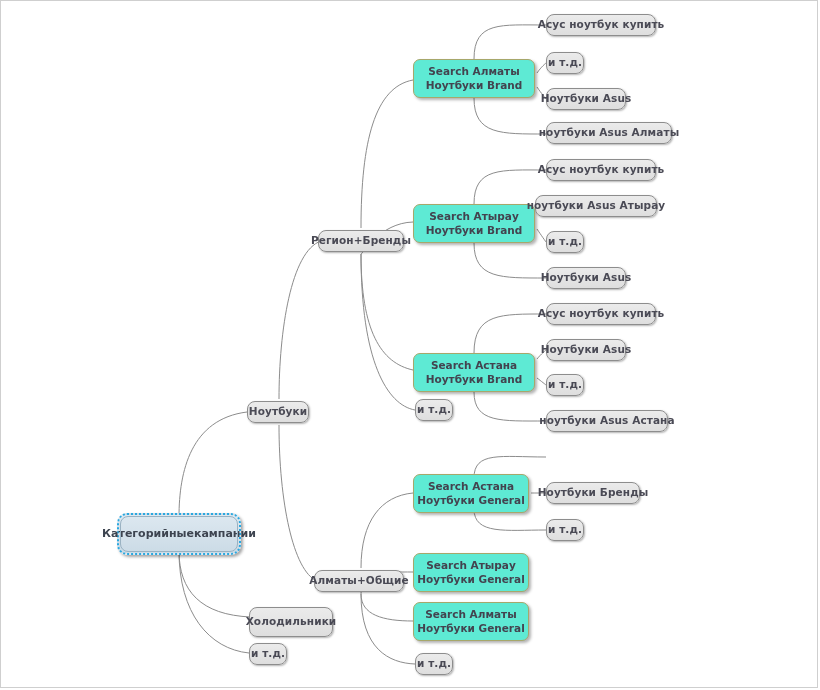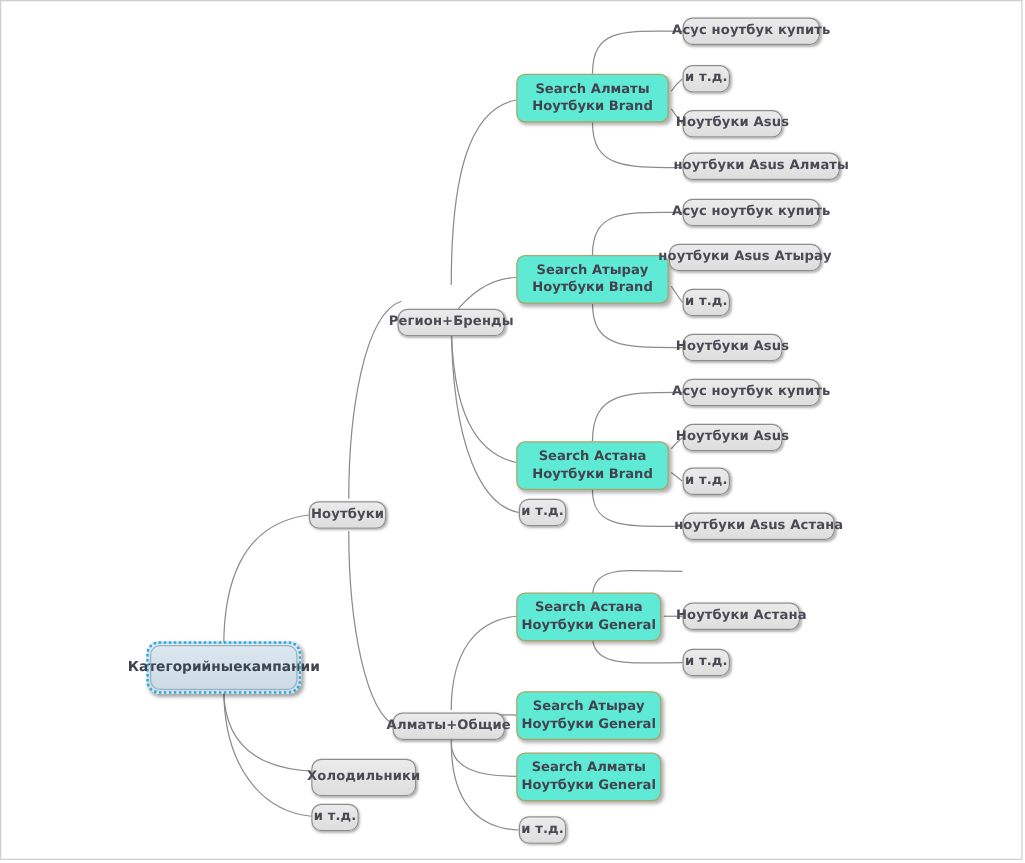--- a/index.html
+++ b/index.html
@@ -120,21 +120,21 @@
     <span class="lbl">Категорийные</span>
     <span class="lbl">кампании</span>
   </div>
 
   <div class="node pill" style="left:246px;top:400px;width:62px;height:22px;">Ноутбуки</div>
 
   <div class="node pill" style="left:248px;top:606px;width:84px;height:30px;">Холодильники</div>
 
   <div class="node pill" style="left:248px;top:642px;width:38px;height:22px;">и т.д.</div>
 
-  <div class="node pill" style="left:317px;top:246px;width:86px;height:22px;">Регион+Бренды</div>
+  <div class="node pill" style="left:317px;top:229px;width:86px;height:22px;">Регион+Бренды</div>
 
   <div class="node pill" style="left:313px;top:569px;width:90px;height:22px;">Алматы+Общие</div>
 
   <div class="node yellow" style="left:412px;top:58px;width:122px;height:39px;flex-direction:column;">
     <span class="lbl">Search Алматы</span>
     <span class="lbl">Ноутбуки Brand</span>
   </div>
   <div class="node pill" style="left:545px;top:13px;width:110px;height:22px;">Асус ноутбук купить</div>
   <div class="node pill" style="left:545px;top:51px;width:38px;height:22px;">и т.д.</div>
   <div class="node pill" style="left:545px;top:87px;width:80px;height:22px;">Ноутбуки Asus</div>
@@ -157,21 +157,21 @@
   <div class="node pill" style="left:545px;top:338px;width:80px;height:22px;">Ноутбуки Asus</div>
   <div class="node pill" style="left:545px;top:373px;width:38px;height:22px;">и т.д.</div>
   <div class="node pill" style="left:545px;top:409px;width:122px;height:22px;">ноутбуки Asus Астана</div>
 
   <div class="node pill" style="left:414px;top:398px;width:38px;height:22px;">и т.д.</div>
 
   <div class="node yellow" style="left:412px;top:473px;width:116px;height:39px;flex-direction:column;">
     <span class="lbl">Search Астана</span>
     <span class="lbl">Ноутбуки General</span>
   </div>
-  <div class="node pill" style="left:545px;top:481px;width:94px;height:22px;">Ноутбуки Астана</div>
+  <div class="node pill" style="left:545px;top:481px;width:94px;height:22px;">Ноутбуки Бренды</div>
   <div class="node pill" style="left:545px;top:518px;width:38px;height:22px;">и т.д.</div>
 
   <div class="node yellow" style="left:412px;top:552px;width:116px;height:39px;flex-direction:column;">
     <span class="lbl">Search Атырау</span>
     <span class="lbl">Ноутбуки General</span>
   </div>
 
   <div class="node yellow" style="left:412px;top:601px;width:116px;height:39px;flex-direction:column;">
     <span class="lbl">Search Алматы</span>
     <span class="lbl">Ноутбуки General</span>

